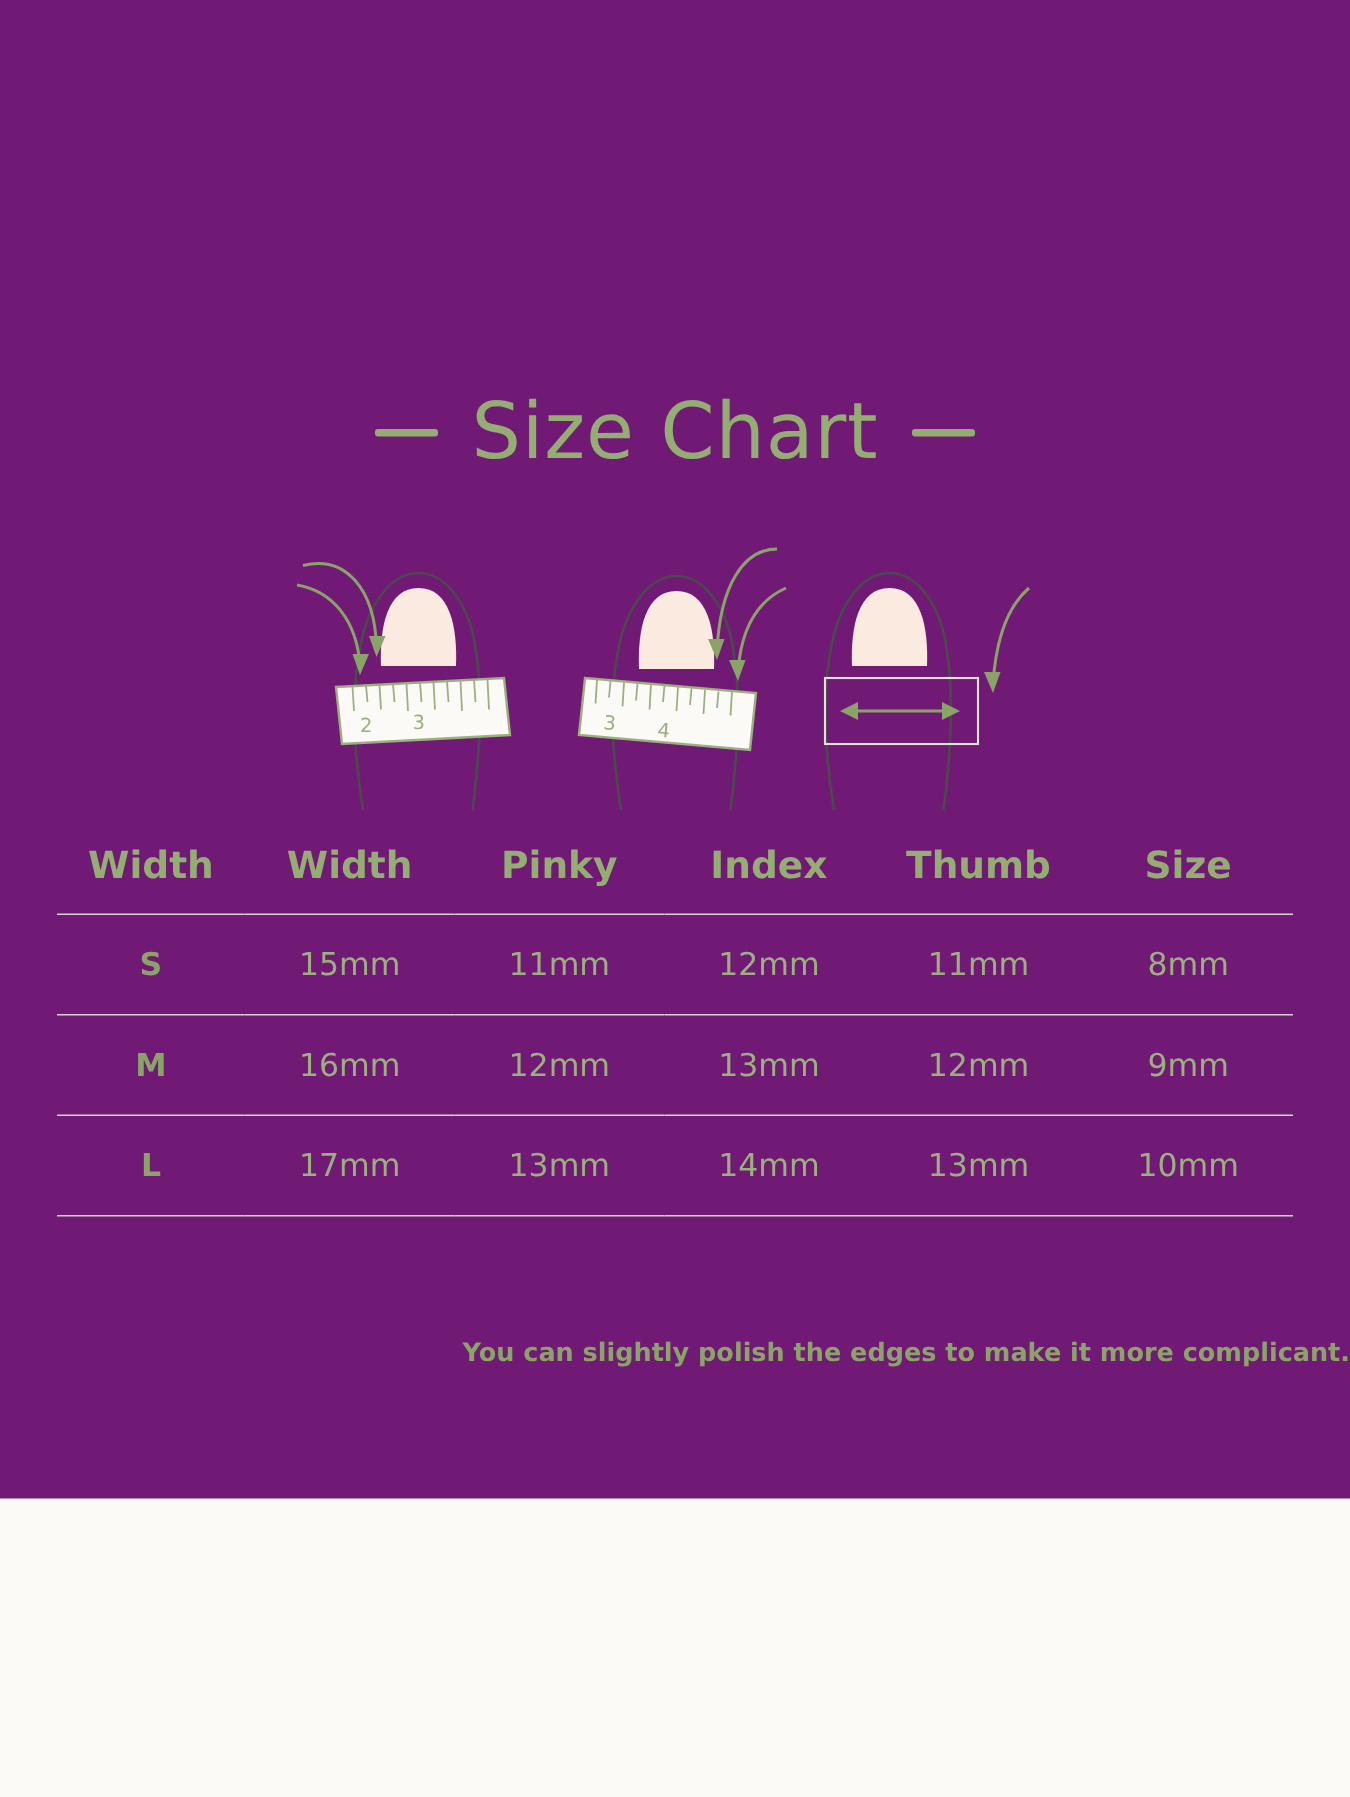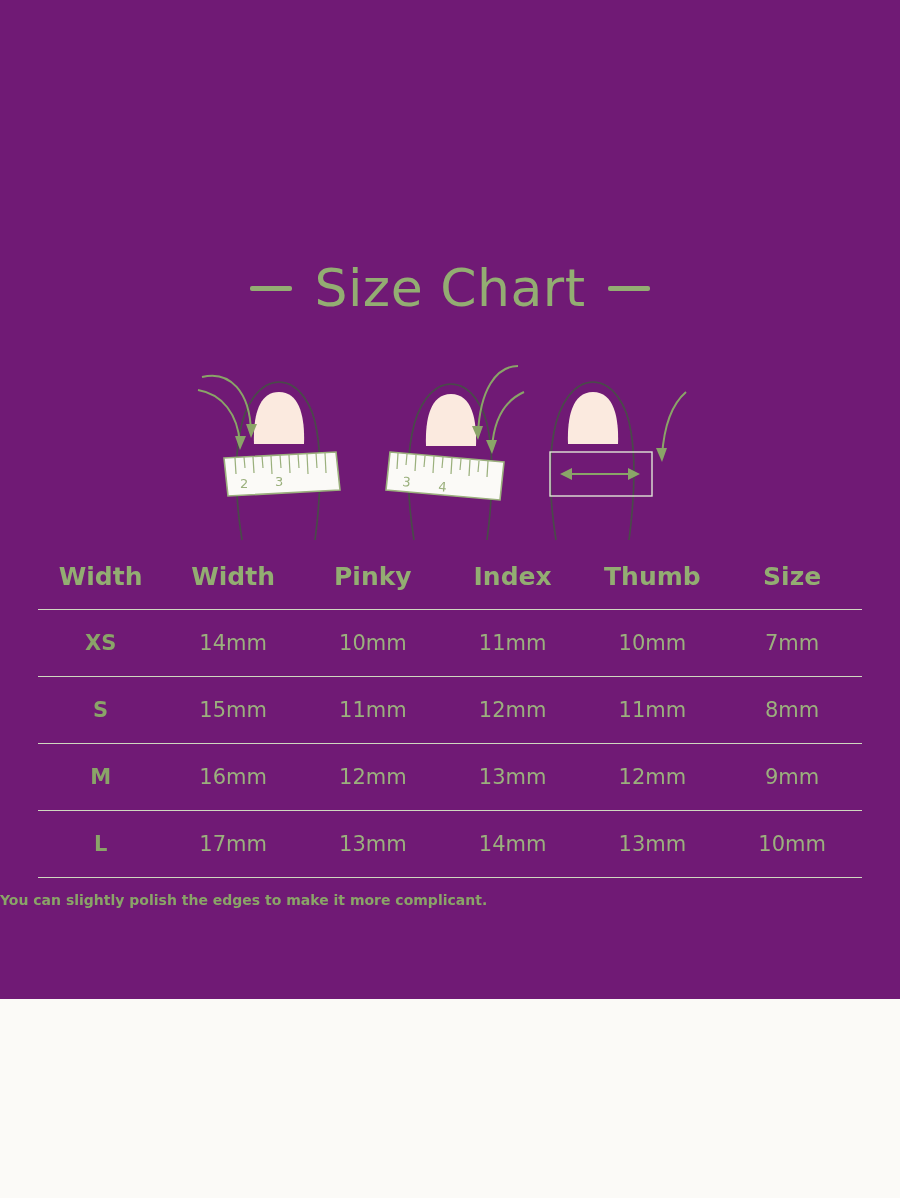--- a/index.html
+++ b/index.html
@@ -100,22 +100,22 @@
   }
   col.c-width  { width: 15.2%; }
   col.c-std    { width: 16.96%; }
 
   
   .note {
     position: absolute;
     top: 892px;
     left: 0;
     width: 900px;
-    text-align: left;
-    font-size: 14px;
+    text-align: right;
+    font-size: 17px;
     font-weight: bold;
     color: #8aa468;
     font-family: "DejaVu Sans", sans-serif;
   }
 </style>
 </head>
 <body>
 
 <div class="page">
 
@@ -215,28 +215,20 @@
           <th>Width</th>
           <th>Width</th>
           <th>Pinky</th>
           <th>Index</th>
           <th>Thumb</th>
           <th>Size</th>
         </tr>
       </thead>
       <tbody>
         <tr>
-          <td class="size-label">XS</td>
-          <td>14mm</td>
-          <td>10mm</td>
-          <td>11mm</td>
-          <td>10mm</td>
-          <td>7mm</td>
-        </tr>
-        <tr>
           <td class="size-label">S</td>
           <td>15mm</td>
           <td>11mm</td>
           <td>12mm</td>
           <td>11mm</td>
           <td>8mm</td>
         </tr>
         <tr>
           <td class="size-label">M</td>
           <td>16mm</td>

